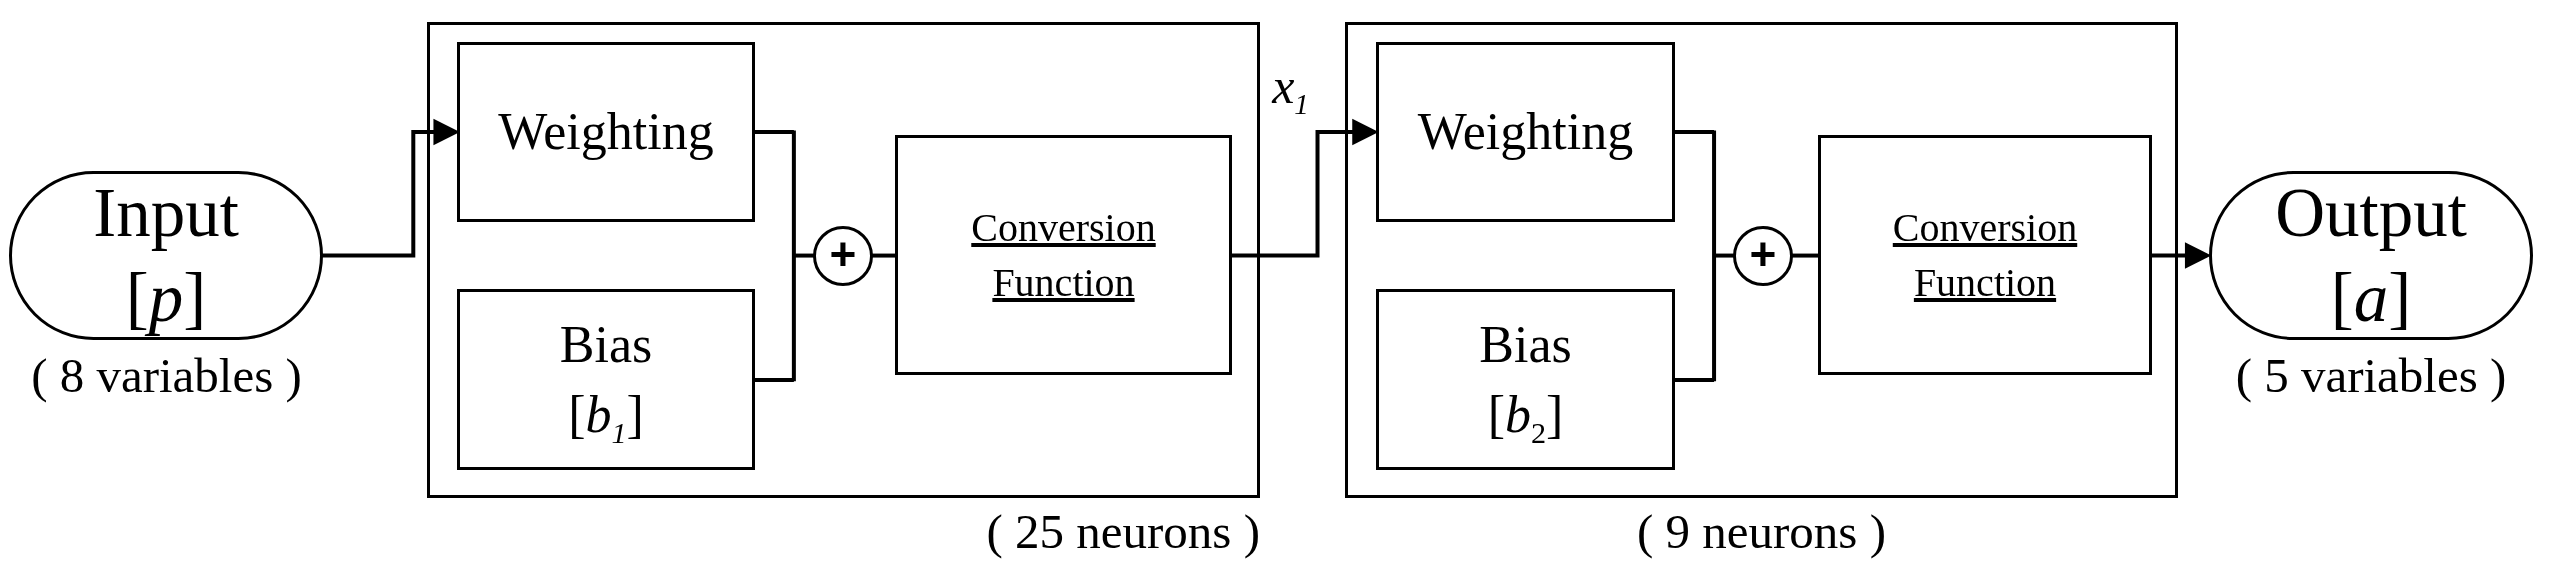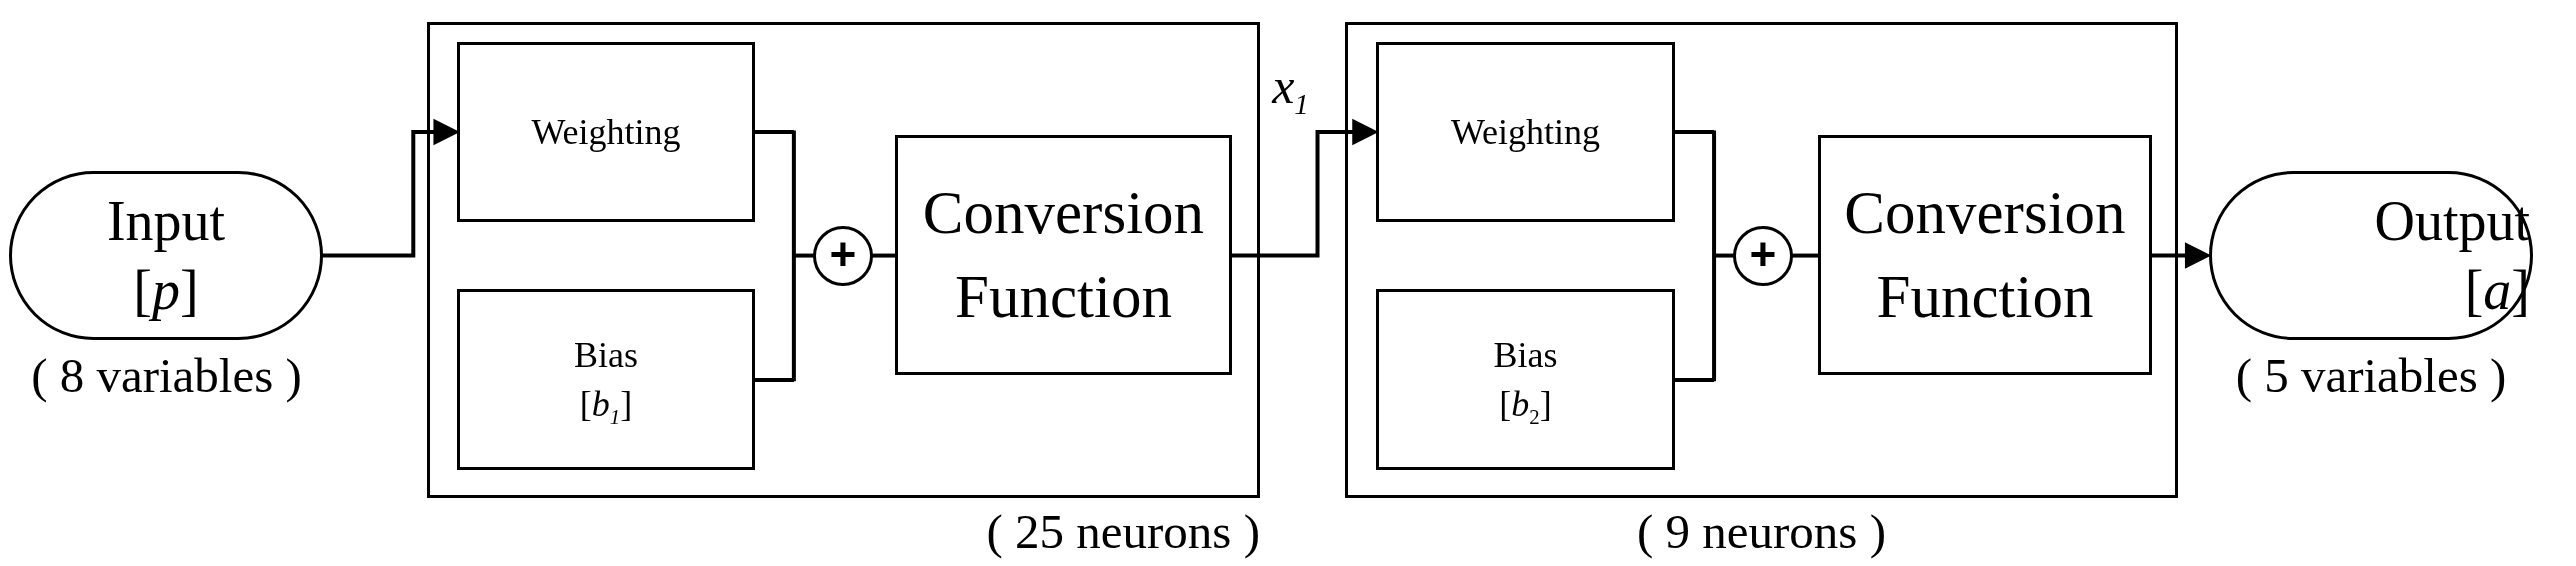--- a/index.html
+++ b/index.html
@@ -11,24 +11,24 @@
   .abs{position:absolute;box-sizing:border-box;}
   .node-box{
     border:3.5px solid #000;background:#fff;
     display:flex;flex-direction:column;align-items:center;justify-content:center;
     text-align:center;
   }
   .layer-box{border:3.5px solid #000;background:transparent;}
   .stadium{
     border:3.5px solid #000;border-radius:87px;background:#fff;
     display:flex;flex-direction:column;align-items:center;justify-content:center;
-    text-align:center;font-size:56px;line-height:1.22;
+    text-align:center;font-size:69px;line-height:1.22;
   }
-  .inner-text{font-size:36px;line-height:1.34;}
-  .conv-text{font-size:61px;line-height:1.38;}
+  .inner-text{font-size:52px;line-height:1.34;}
+  .conv-text{font-size:40px;line-height:1.38;text-decoration:underline;}
   .caption{
     font-size:49px;line-height:1.0;text-align:center;white-space:nowrap;
   }
   .sum-circle{
     border:3.5px solid #000;border-radius:50%;background:#fff;
     display:flex;align-items:center;justify-content:center;
   }
   .plus{
     font-family:"Liberation Sans","DejaVu Sans",sans-serif;
     font-weight:700;font-size:46px;line-height:1;padding-bottom:4.2px;
@@ -107,20 +107,20 @@
     <span class="plus">+</span>
   </div>
 
   <div class="abs node-box conv-text" style="left:1818px;top:135px;width:334px;height:240px;">
     <div>Conversion</div>
     <div>Function</div>
   </div>
 
   <div class="abs caption" style="left:1345px;top:507px;width:833px;">( 9 neurons )</div>
 
-  <div class="abs stadium" style="left:2209px;top:171px;width:324px;height:169px;align-items:flex-end;">
+  <div class="abs stadium" style="left:2209px;top:171px;width:324px;height:169px;">
     <div>Output</div>
     <div>[<i>a</i>]</div>
   </div>
   <div class="abs caption" style="left:2202px;top:351px;width:338px;">( 5 variables )</div>
 
 </div>
 
 
 </body></html>

